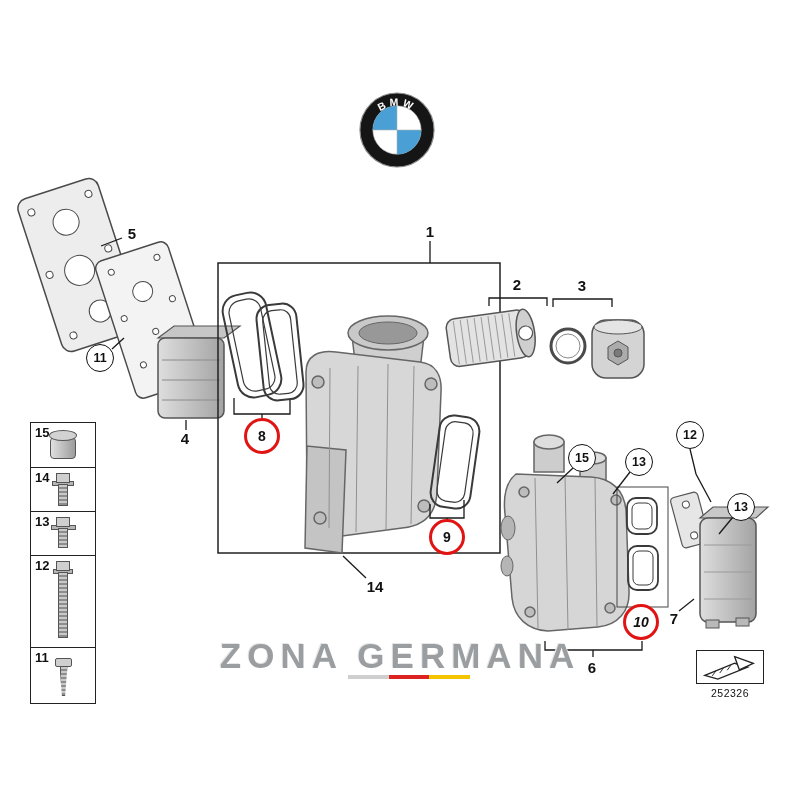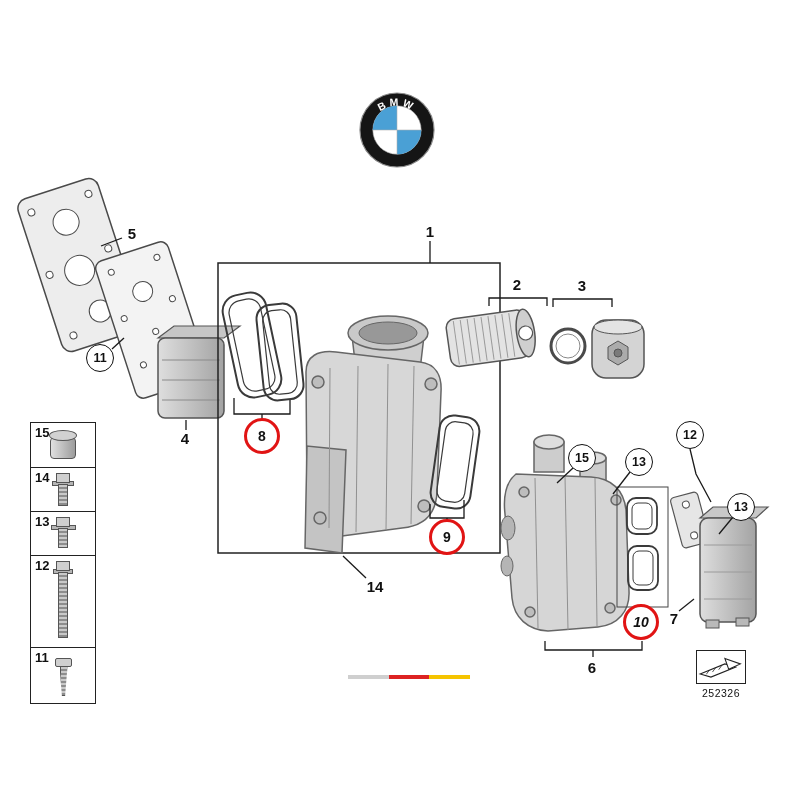--- a/index.html
+++ b/index.html
@@ -46,21 +46,21 @@
   .screw-icon::after{content:"";position:absolute;left:4px;top:7px;width:6px;height:28px;
      background:repeating-linear-gradient(180deg,#c9c9c9 0 2px,#8d8d8d 2px 4px);border:1px solid #555;
      clip-path:polygon(0 0,100% 0,70% 100%,30% 100%);}
   
   .watermark{position:absolute;left:0;right:0;top:636px;z-index:5;text-align:center;
              font-size:35px;font-weight:bold;letter-spacing:6px;color:#9b9ea1;
              text-shadow:1px 1px 0 #ffffff,-1px -1px 0 #e6e6e6;}
   .flag{position:absolute;left:348px;top:675px;width:122px;height:4px;display:flex;z-index:5;}
   .flag span{flex:1;height:100%;display:block;}
   
-  .plate{position:absolute;left:696px;top:650px;width:50px;z-index:2;text-align:center;}
+  .plate{position:absolute;left:696px;top:650px;width:68px;z-index:2;text-align:center;}
   .plate .icon-box{border:1.5px solid #222;height:34px;display:flex;align-items:center;
                    justify-content:center;background:#fff;box-sizing:border-box;}
   .plate .pn{font-size:10.5px;letter-spacing:.5px;margin-top:3px;color:#111;}
 </style>
 </head>
 <body>
 
 <div class="stage">
 
   <svg id="art" width="800" height="800" viewBox="0 0 800 800">
@@ -283,20 +283,23 @@
       <div class="callout red" style="left: 447px; top: 537px; border-color: rgb(225, 20, 20);">9</div>
       <div class="callout red" style="left: 641px; top: 622px; border-color: rgb(225, 20, 20); font-style: italic;">10</div>
       <div class="callout circle" style="left: 100px; top: 358px;">11</div>
       <div class="callout circle" style="left: 690px; top: 435px;">12</div>
       <div class="callout circle" style="left: 639px; top: 462px;">13</div>
       <div class="callout circle" style="left: 741px; top: 507px;">13</div>
       <div class="callout plain" style="left: 375px; top: 586px;">14</div>
       <div class="callout circle" style="left: 582px; top: 458px;">15</div>
     </div>
 
+  <div class="watermark">
+    <span>ZONA GERMANA</span>
+  </div>
   <div class="flag">
     <span style="background: rgb(207, 207, 207);"></span>
     <span style="background: rgb(221, 34, 34);"></span>
     <span style="background: rgb(245, 196, 0);"></span>
   </div>
 
   <div class="plate">
     <div class="icon-box">
       <svg width="60" height="28" viewBox="0 0 62 30">
         <polygon points="4,24 36,11 50,15 18,28" fill="#ffffff" stroke="#222" stroke-width="1.4"></polygon>

